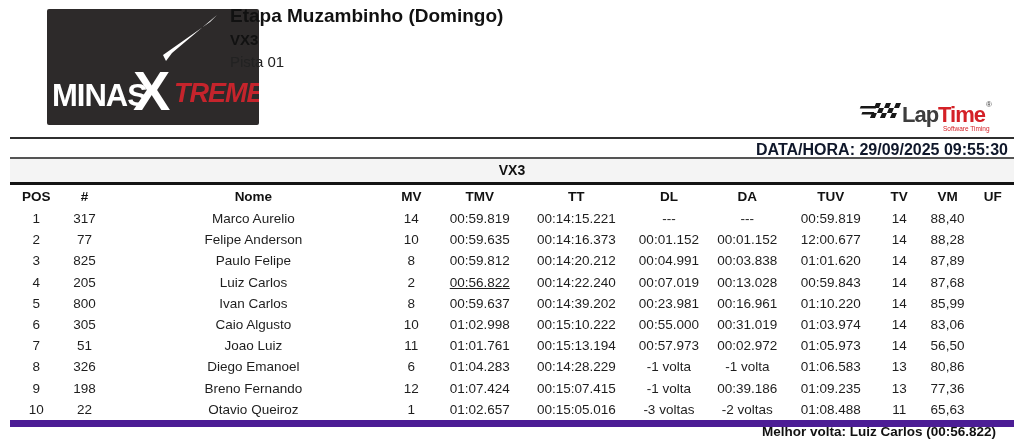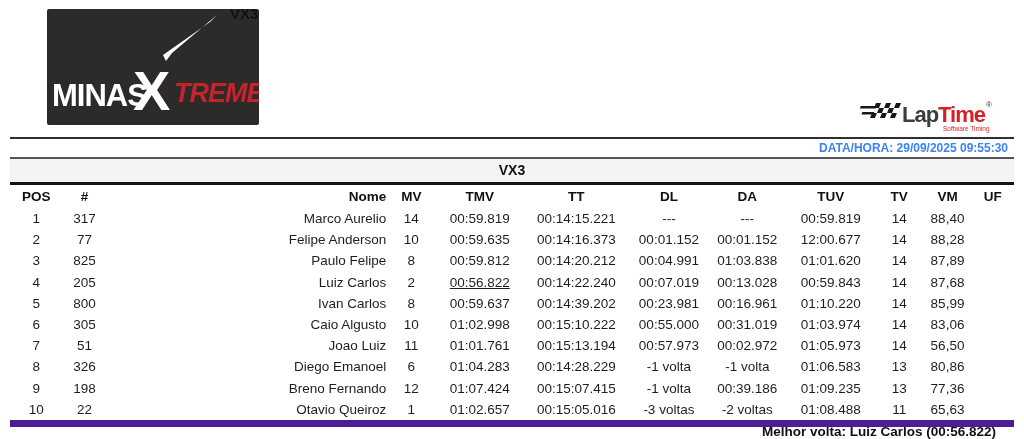--- a/index.html
+++ b/index.html
@@ -9,49 +9,51 @@
     font-family:"Liberation Sans", sans-serif;
     overflow:hidden;
   }
   .logo-box { position:absolute; left:10px; top:9px; width:212px; height:116px;margin-left:37px; }
   .title-block { position:absolute; left:230px; top:3px; }
   .title-main { font-size:19px; font-weight:bold; line-height:26px; color:#111; }
   .title-sub-b { font-size:15px; font-weight:bold; line-height:22px; color:#111; }
   .title-sub { font-size:15px; line-height:22px; color:#222; }
   .laptime-logo { position:absolute; right:28px; top:95px; }
   .rule-top { position:absolute; left:10px; right:10px; top:137px; height:2px; background:#2f2f2f; }
-  .datahora { position:absolute; right:16px; top:141px; font-size:12px; font-weight:bold; color:#3b82f6; letter-spacing:0;padding-left:21px; }
+  .datahora { position:absolute; right:16px; top:141px; font-size:16px; font-weight:bold; color:#0f172a; letter-spacing:0;padding-left:21px; }
   .report { position:absolute; left:10px; right:10px; top:157px; }
   .band {
     background:#f4f4f4; border-top:2px solid #555; border-bottom:3px solid #141414;
     height:23px; line-height:23px; text-align:center; font-weight:bold; font-size:14px; color:#111;
   }
   table.results { width:100%; border-collapse:collapse; border-bottom:7px solid #4c1d95; table-layout:fixed; }
   table.results th { font-size:13.5px; font-weight:bold; height:23px; padding:0; color:#111; }
   table.results td { font-size:13.5px; height:21.2px; padding:0; color:#1e1e1e; }
-  .al-l { text-align:right; padding-left:14px !important; }
+  .al-l { text-align:center; padding-left:14px !important; }
   .al-c { text-align:center; }
   .best-lap { text-decoration:underline; }
   .footer-best { position:absolute; right:28px; top:424px; font-size:13.5px; font-weight:bold; color:#111; }
 </style>
 </head>
 <body>
 
 <div class="logo-box">
   <svg width="212" height="116" viewBox="0 0 212 116">
     <rect x="0" y="0" width="212" height="116" rx="2" fill="#2d2a2a"></rect>
     <text x="5" y="97" font-size="31" font-weight="bold" fill="#ffffff" letter-spacing="-1">MINAS</text>
     <text x="86" y="101" font-size="56" font-weight="bold" fill="#ffffff">X</text>
     <polygon points="116,46 163,13 170,6 125,44 119,52" fill="#ffffff"></polygon>
     <text x="127" y="93" font-size="27" font-weight="bold" font-style="italic" fill="#c5242c" letter-spacing="-1">TREME</text>
   </svg>
 </div>
 
 <div class="title-block">
+  <div class="title-main">Etapa Muzambinho (Domingo)</div>
   <div class="title-sub-b">VX3</div>
+  <div class="title-sub">Pista 01</div>
 </div>
 
 <div class="laptime-logo">
   <svg width="138" height="40" viewBox="0 0 138 40">
     <g transform="translate(18,8) skewX(-22)">
       <rect x="0" y="0" width="5" height="5" fill="#181818"></rect>
       <rect x="10" y="0" width="5" height="5" fill="#181818"></rect>
       <rect x="20" y="0" width="5" height="5" fill="#181818"></rect>
       <rect x="5" y="5" width="5" height="5" fill="#181818"></rect>
       <rect x="15" y="5" width="5" height="5" fill="#181818"></rect>
@@ -135,21 +137,21 @@
           <td class="al-c"></td>
         </tr>
         <tr>
           <td class="al-c">3</td>
           <td class="al-c">825</td>
           <td class="al-l">Paulo Felipe</td>
           <td class="al-c">8</td>
           <td class="al-c">00:59.812</td>
           <td class="al-c">00:14:20.212</td>
           <td class="al-c">00:04.991</td>
-          <td class="al-c">01:03.838</td>
+          <td class="al-c">00:03.838</td>
           <td class="al-c">01:01.620</td>
           <td class="al-c">14</td>
           <td class="al-c">87,89</td>
           <td class="al-c"></td>
         </tr>
         <tr>
           <td class="al-c">4</td>
           <td class="al-c">205</td>
           <td class="al-l">Luiz Carlos</td>
           <td class="al-c">2</td>

